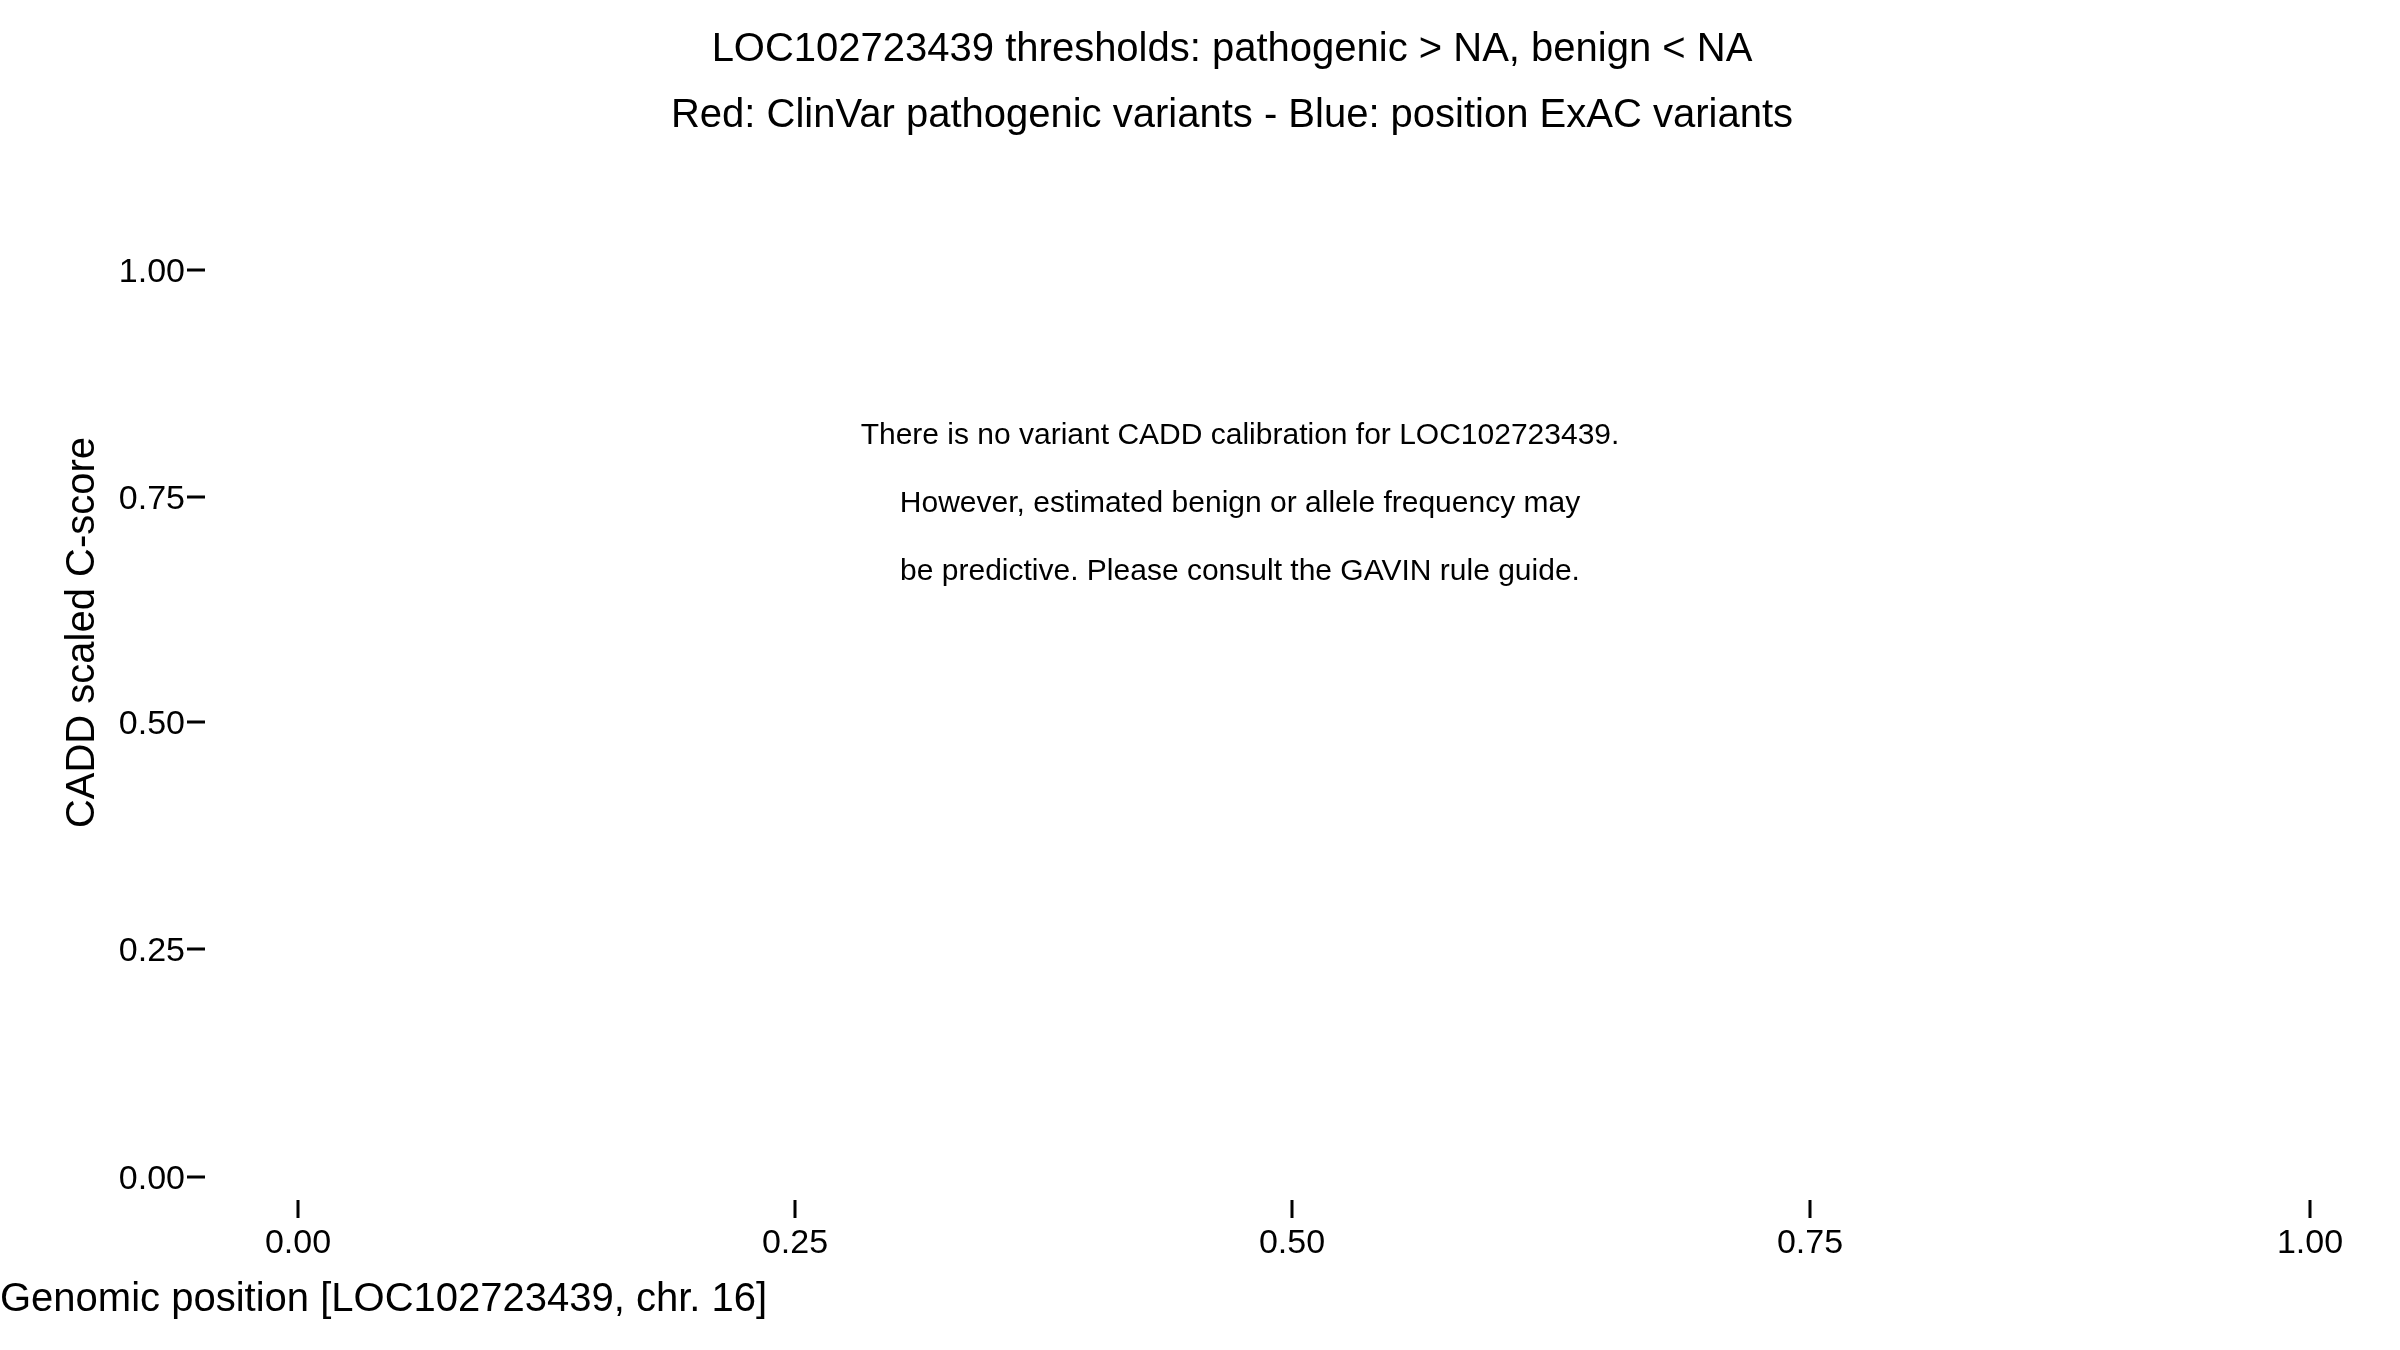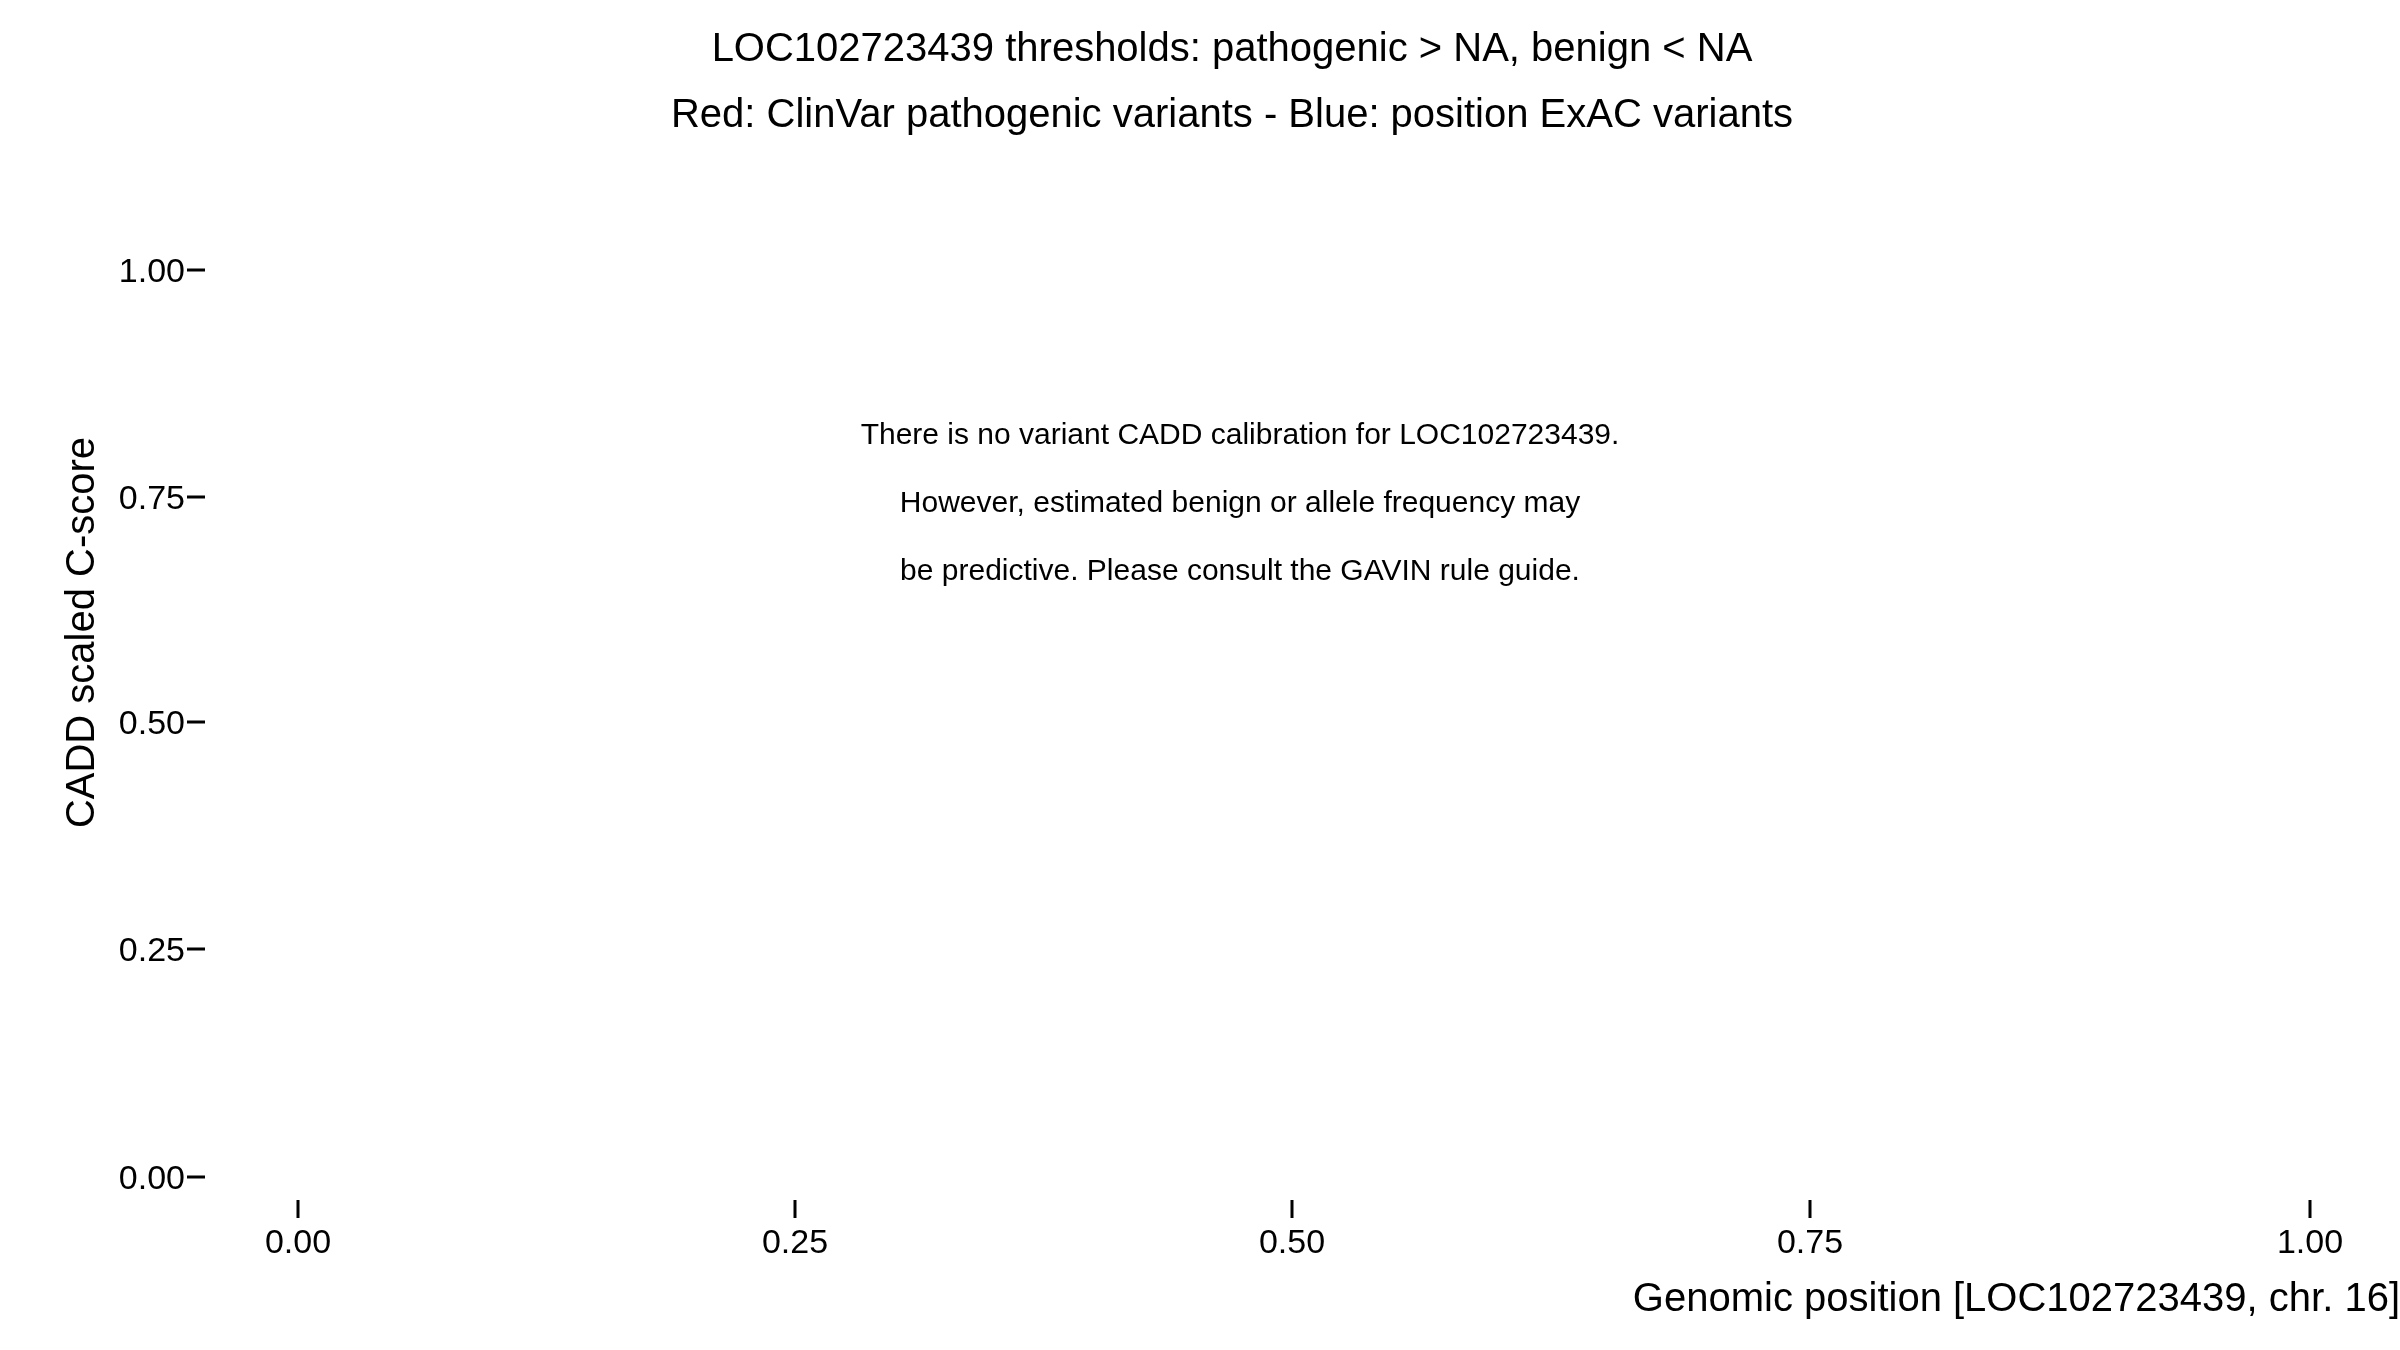--- a/index.html
+++ b/index.html
@@ -45,21 +45,21 @@
     font-size: 40px;
     transform: rotate(-90deg);
     transform-origin: center center;
     white-space: nowrap;
   }
   .x-axis-label {
     position: absolute;
     left: 0;
     top: 1275px;
     width: 2400px;
-    text-align: right;
+    text-align: left;
     font-size: 40px;
     white-space: nowrap;
   }
 
   
   .y-tick {
     position: absolute;
     right: 2215px;           
     text-align: right;
     font-size: 34px;

